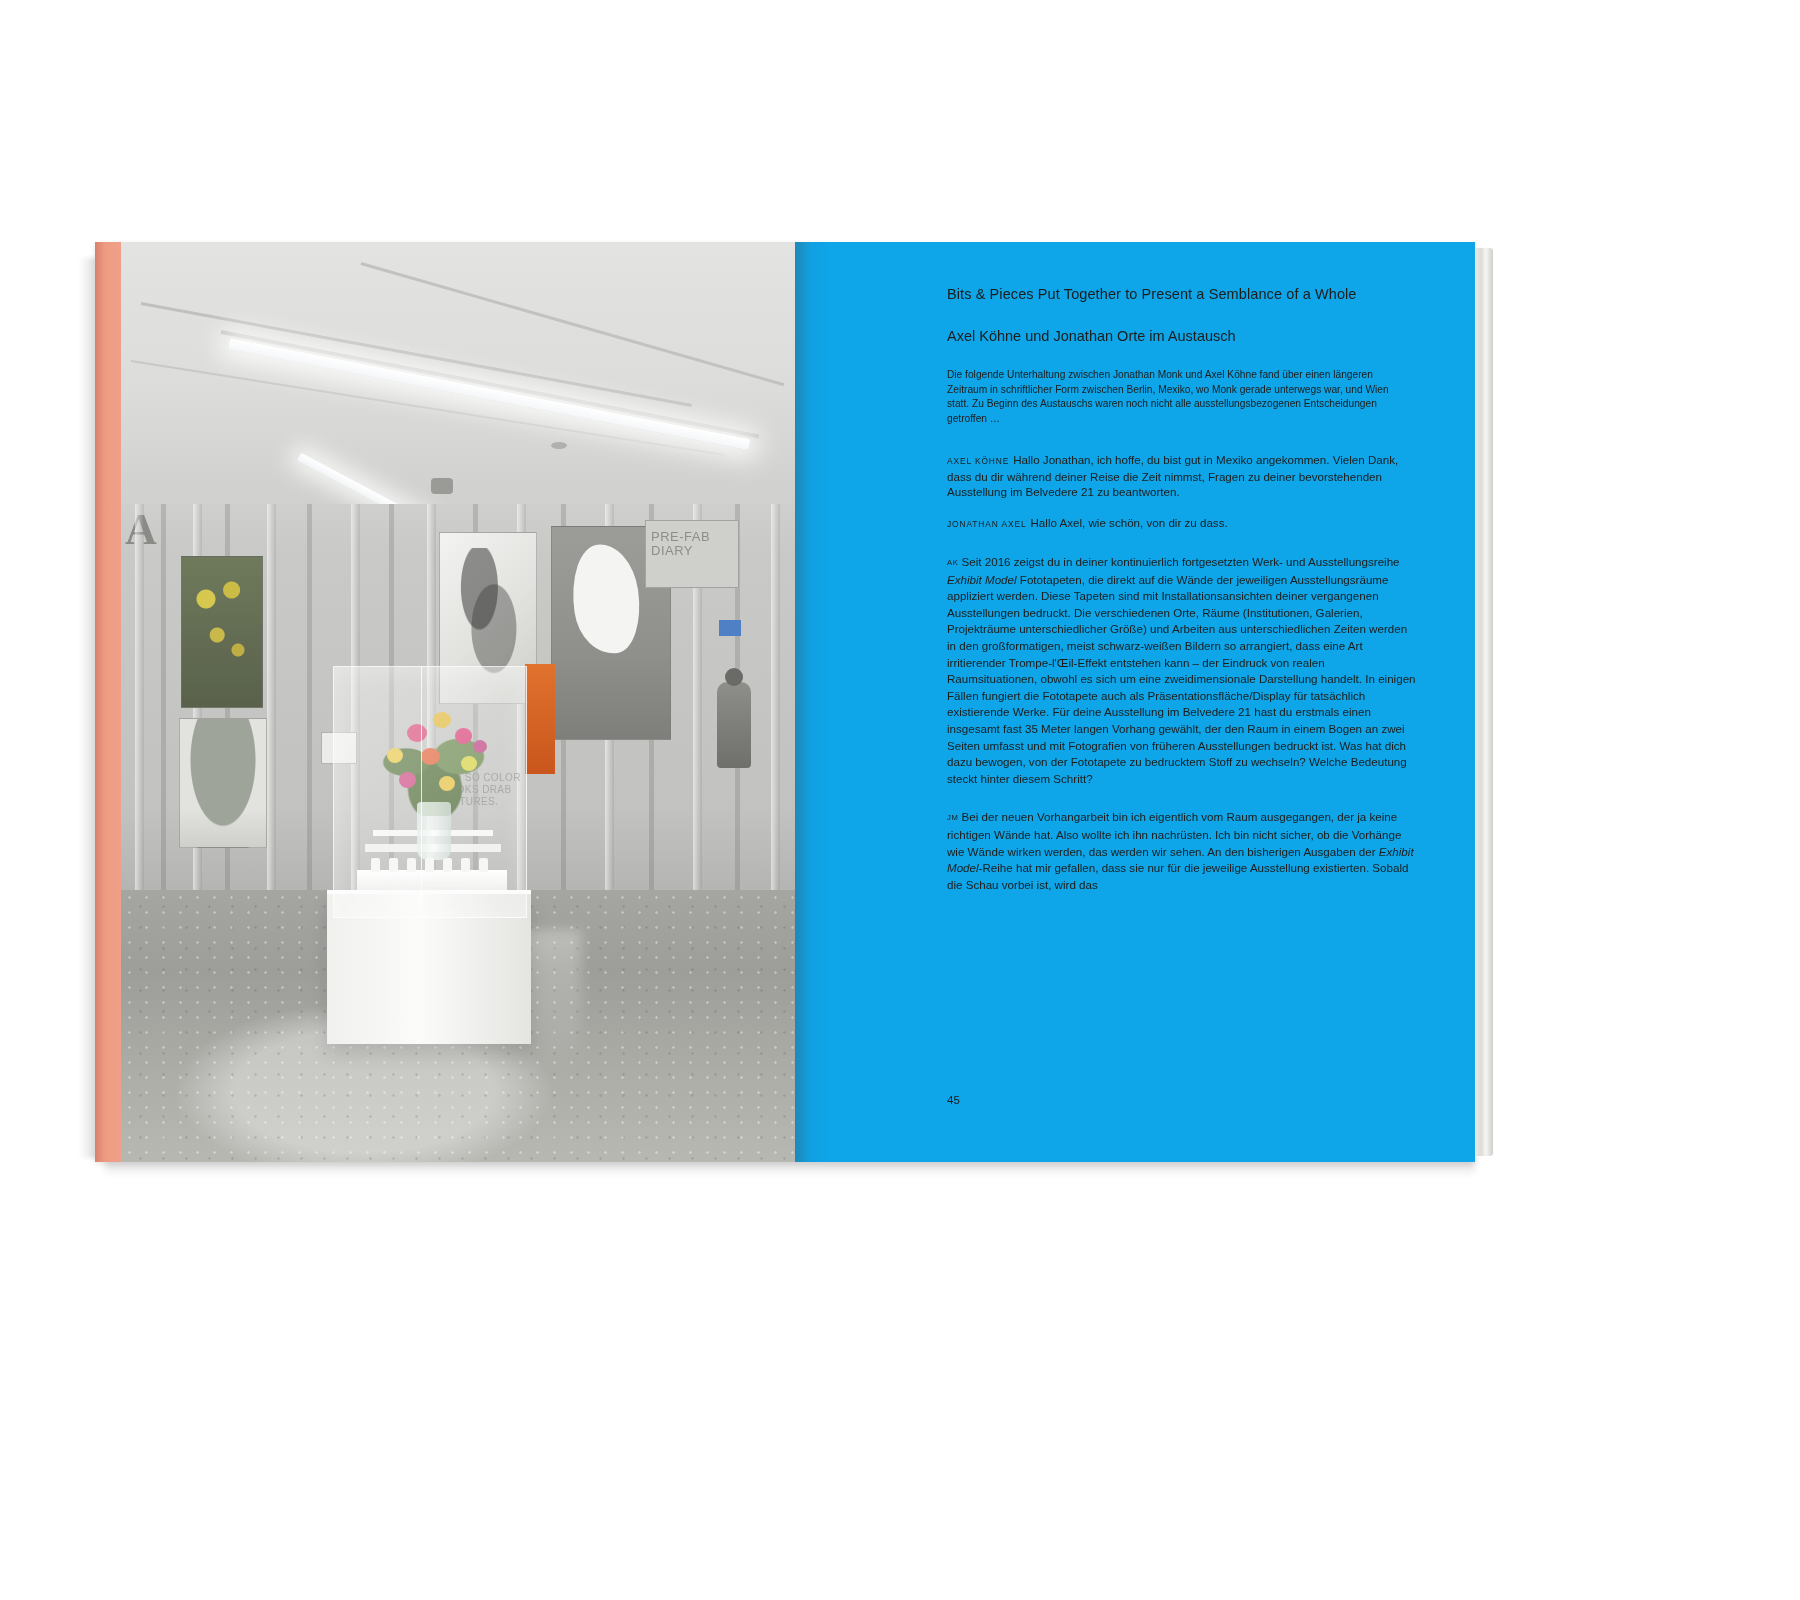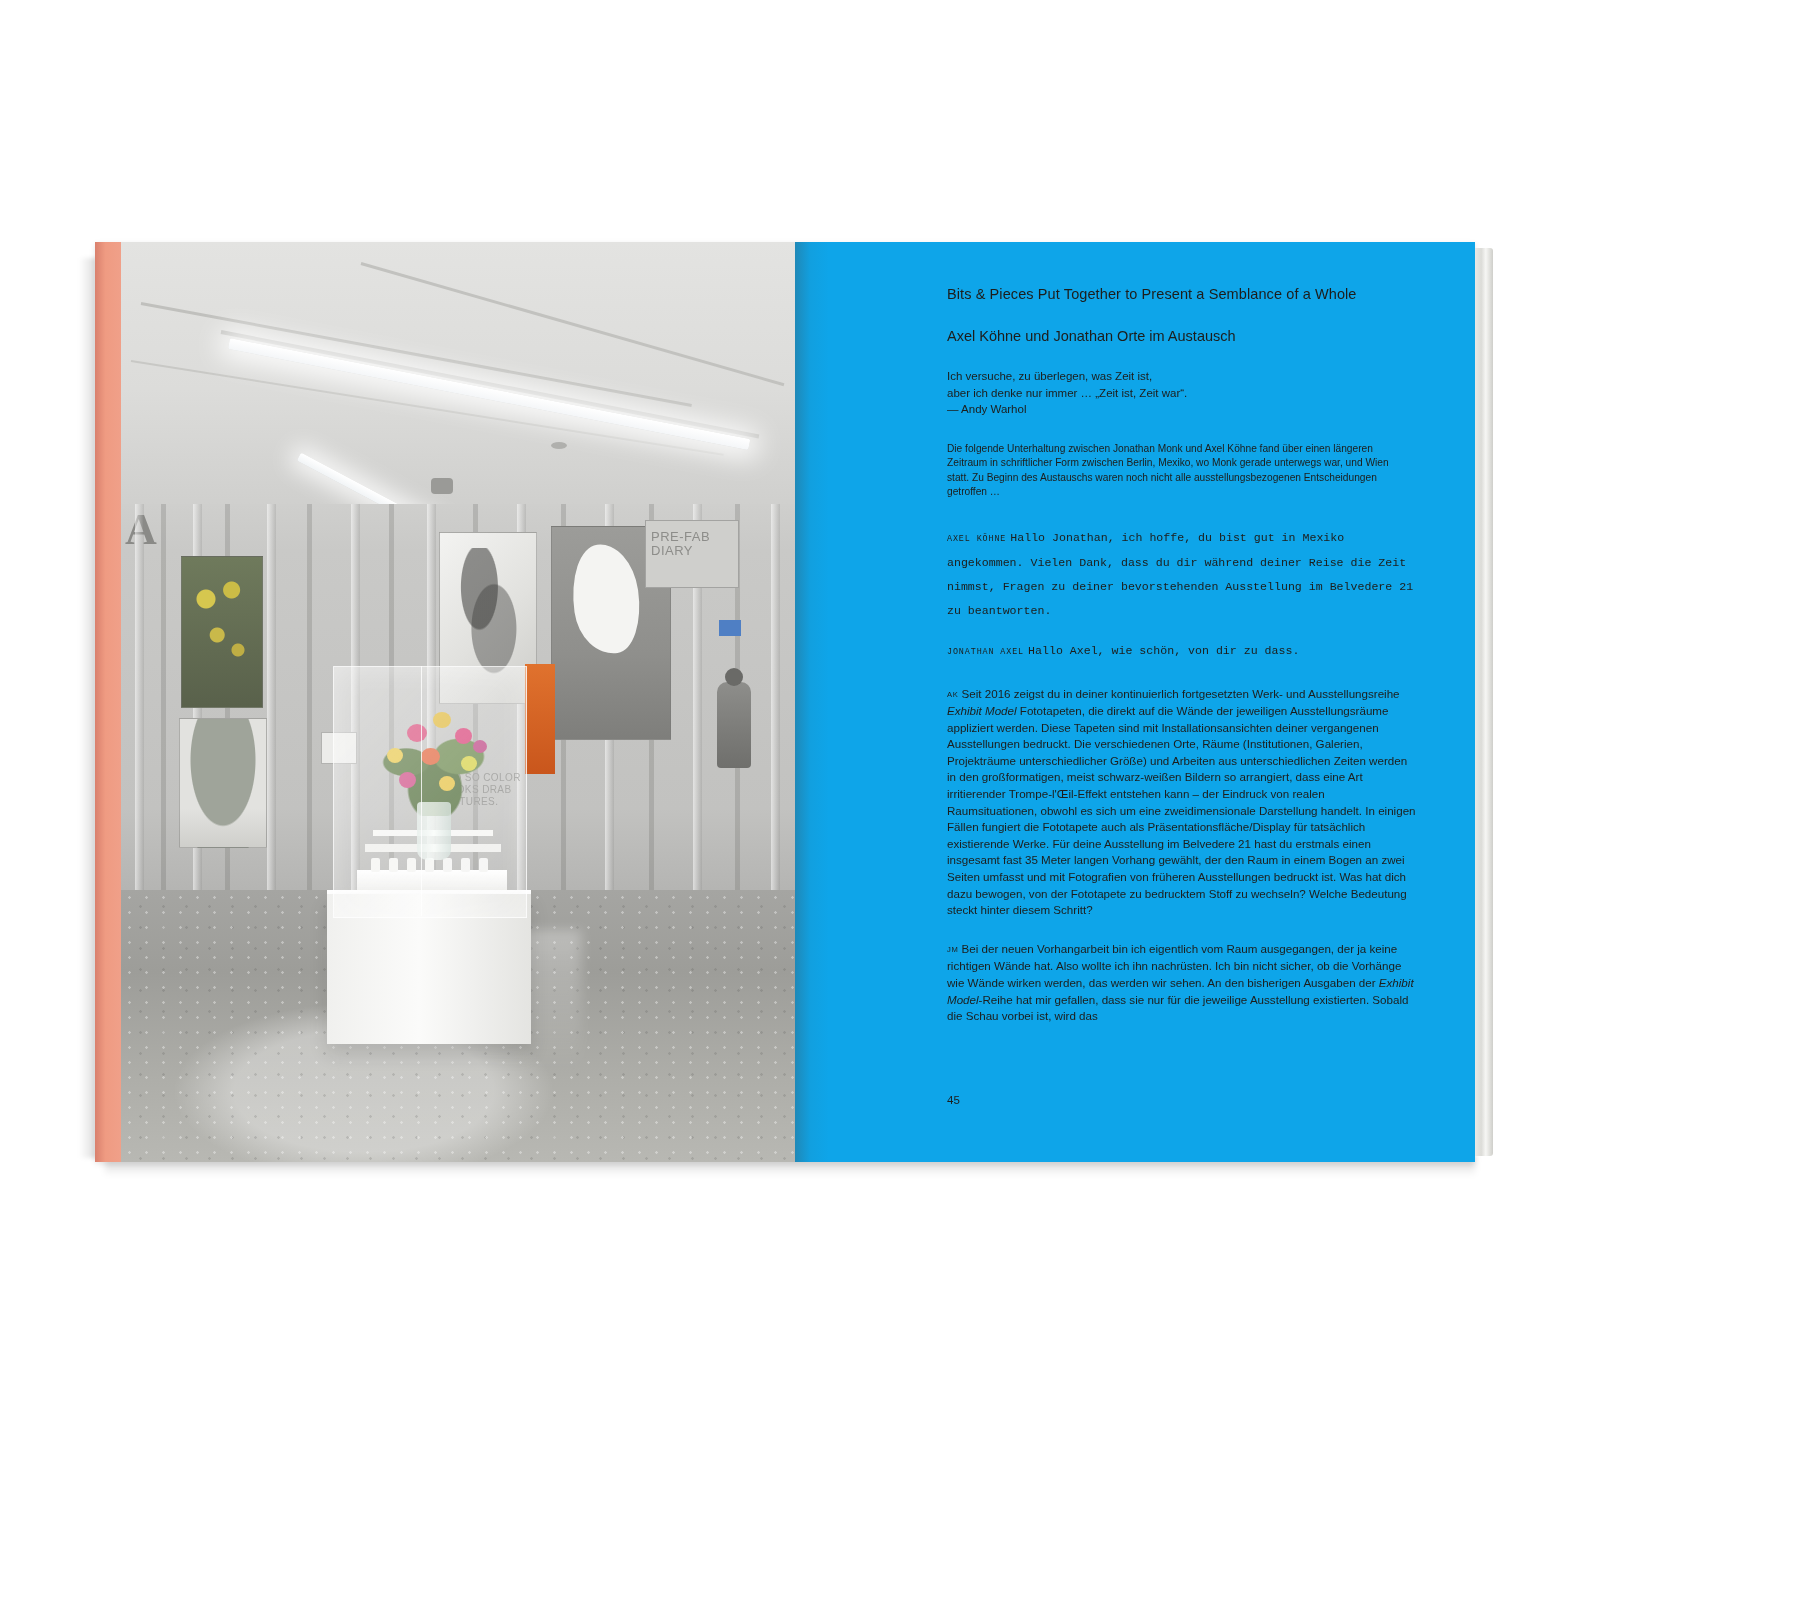--- a/index.html
+++ b/index.html
@@ -382,24 +382,23 @@
   }
   .intro-note {
     font-size: 10.2px;
     line-height: 14.5px;
     color: #1d1d1b;
     margin: 0 0 26px 0;
     width: 462px;
   }
   .qa {
     font-size: 11.6px;
-    line-height: 24px;
+    line-height: 15px;
     color: #1d1d1b;
     margin: 4px 0 16px 0;
-    font-family: Liberation Mono, monospace;
   }
   .speaker-full {
     font-size: 8.4px;
     letter-spacing: 0.9px;
     color: #1d1d1b;
     margin-right: 4px;
   }
   .speaker-abbr {
     font-size: 7.6px;
     letter-spacing: 0.7px;
@@ -520,23 +519,20 @@
       <div class="ph" id="vitrine-glass-edge"></div>
     </div>
   </div>
 
   <div id="right-page">
     <div id="text-column">
 
       <h1 id="doc-title">Bits &amp; Pieces Put Together to Present a Semblance of a Whole</h1>
       <h2 id="doc-subtitle">Axel Köhne und Jonathan Orte im Austausch</h2>
 
-      <p class="epigraph" style="white-space:pre-line">Ich versuche, zu überlegen, was Zeit ist,
-aber ich denke nur immer … „Zeit ist, Zeit war“.
-— Andy Warhol</p>
 
       <p class="intro-note">Die folgende Unterhaltung zwischen Jonathan Monk und Axel Köhne fand über einen längeren Zeitraum in schriftlicher Form zwischen Berlin, Mexiko, wo Monk gerade unterwegs war, und Wien statt. Zu Beginn des Austauschs waren noch nicht alle ausstellungsbezogenen Entscheidungen getroffen …</p>
 
       <p class="qa">
         <span class="speaker-full">AXEL KÖHNE</span><span>Hallo Jonathan, ich hoffe, du bist gut in Mexiko angekommen. Vielen Dank, dass du dir während deiner Reise die Zeit nimmst, Fragen zu deiner bevorstehenden Ausstellung im Belvedere 21 zu beantworten.</span>
       </p>
 
       <p class="qa" style="margin-bottom:22px">
         <span class="speaker-full">JONATHAN AXEL</span><span>Hallo Axel, wie schön, von dir zu dass.</span>
       </p>

